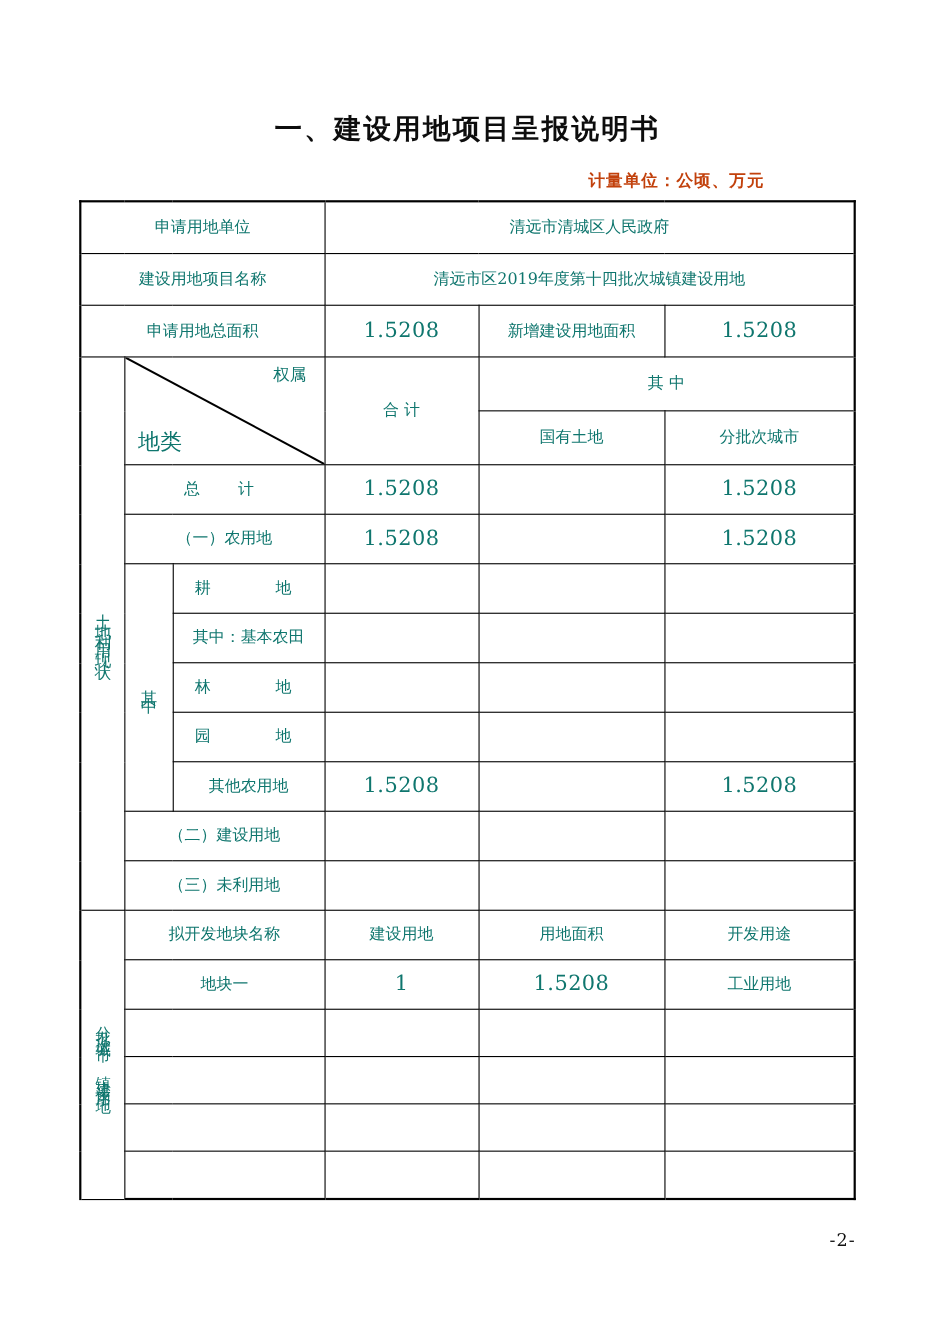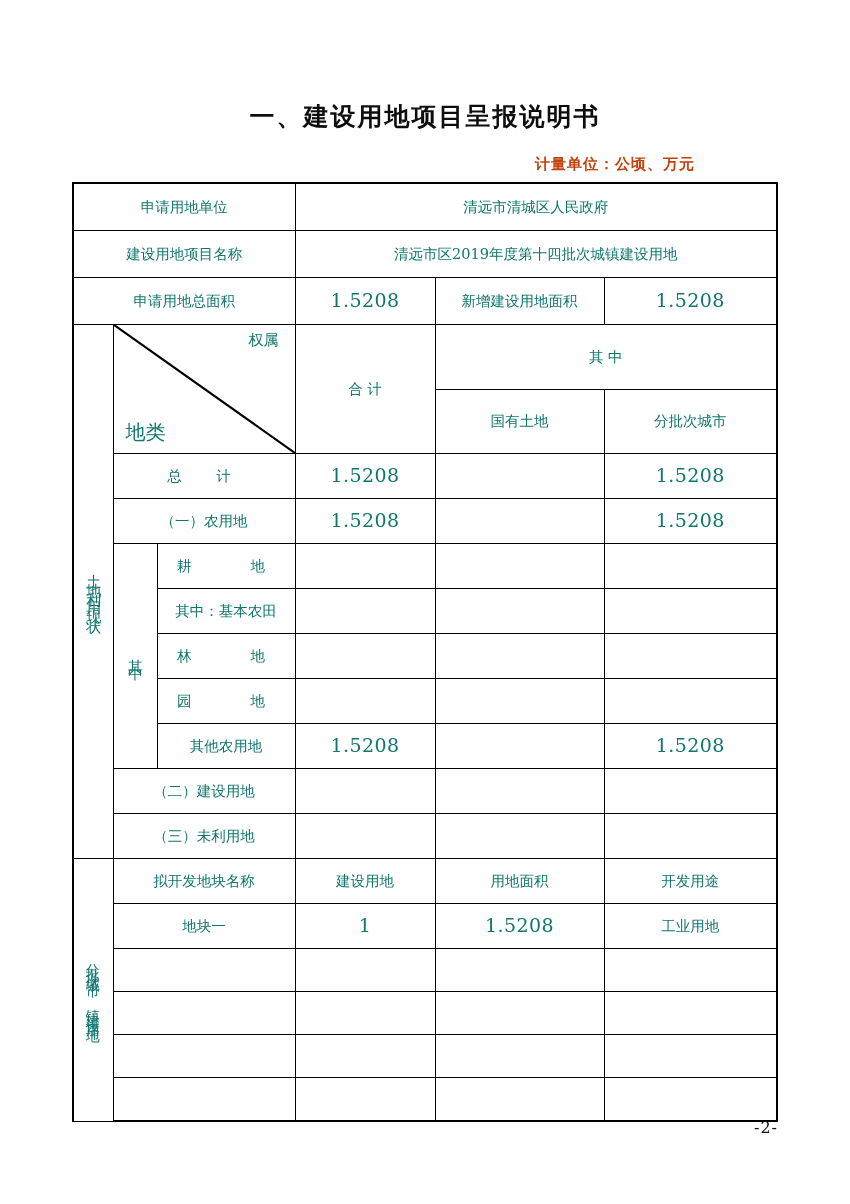--- a/index.html
+++ b/index.html
@@ -115,21 +115,21 @@
     letter-spacing: 7px;
     display: inline-block;
     font-size: 15px;
     line-height: 1;
   }
 
   
   .diag {
     position: relative;
     height: 96px;
-    padding: 16px !important;
+    padding: 0 !important;
   }
   .diag svg {
     position: absolute;
     left: 0; top: 0;
     width: 100%;
     height: 100%;
     display: block;
   }
   .diag .tr-label {
     position: absolute;

